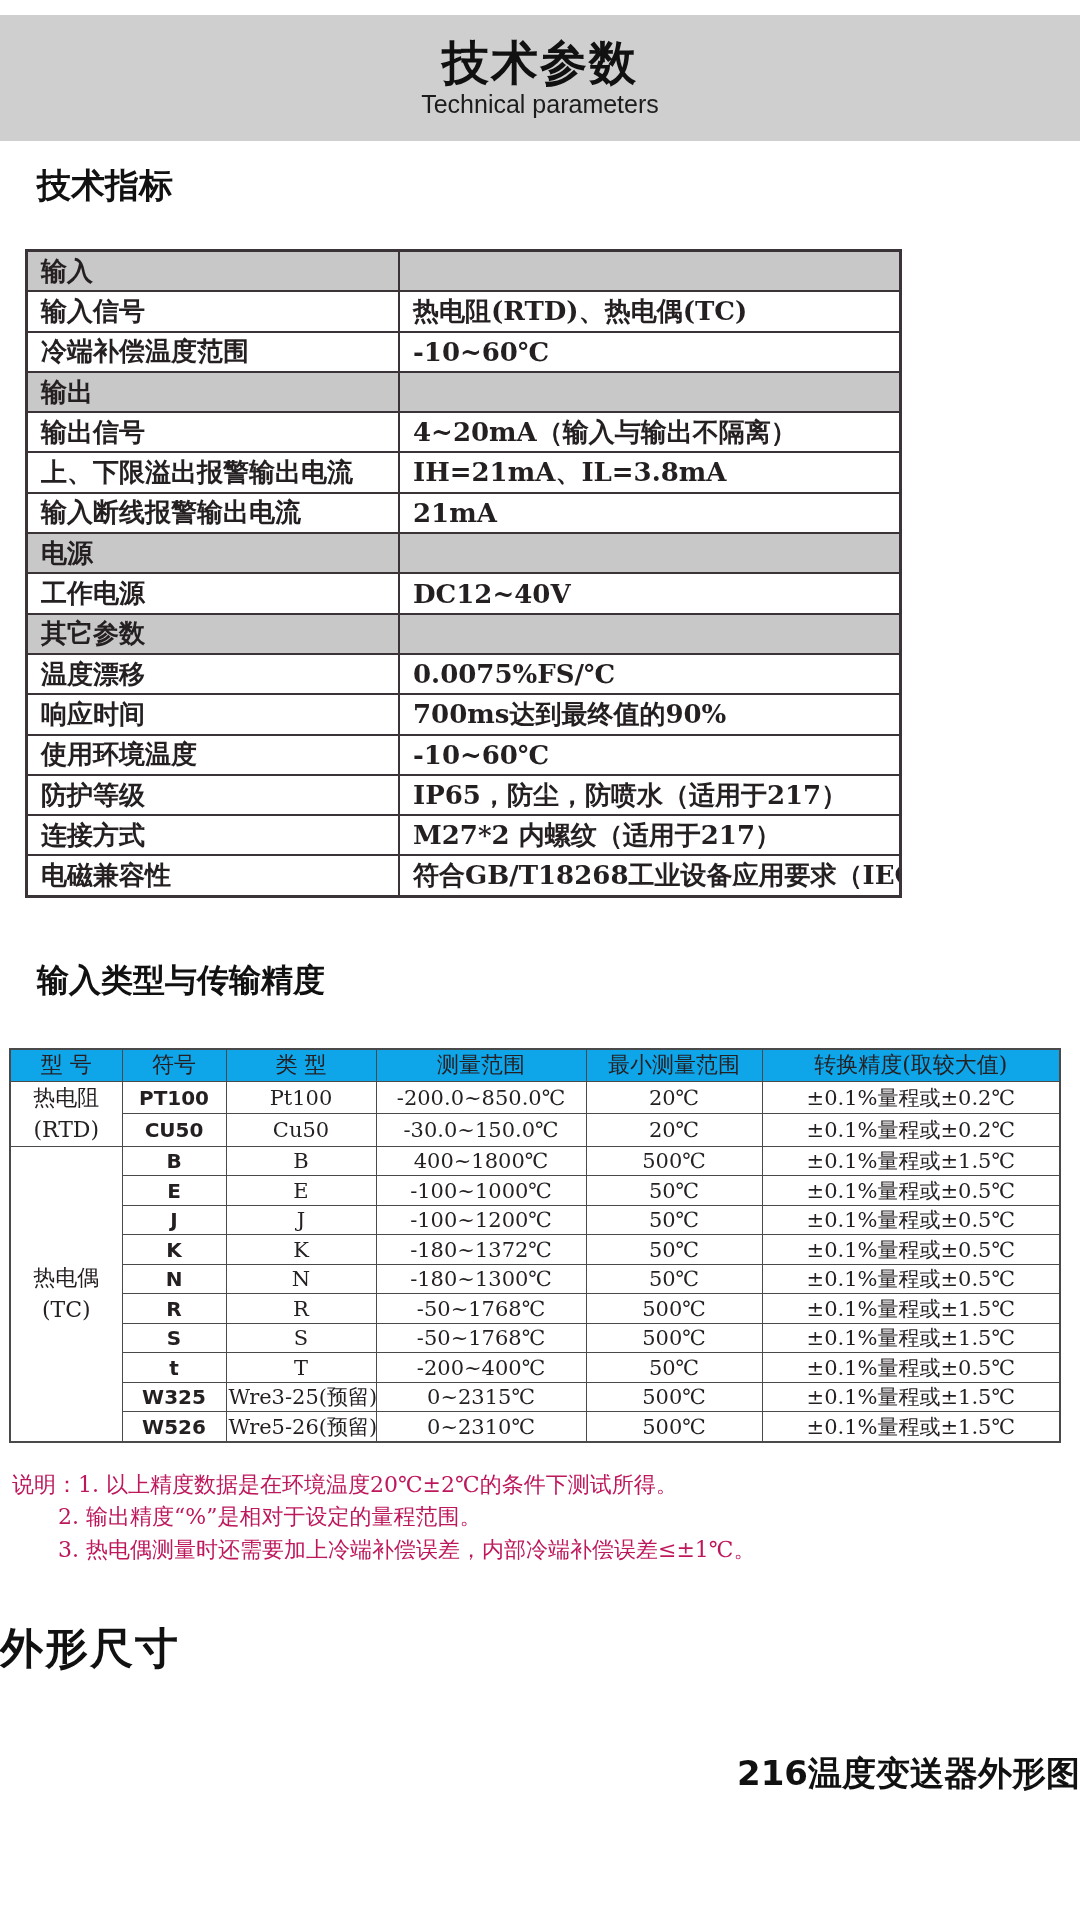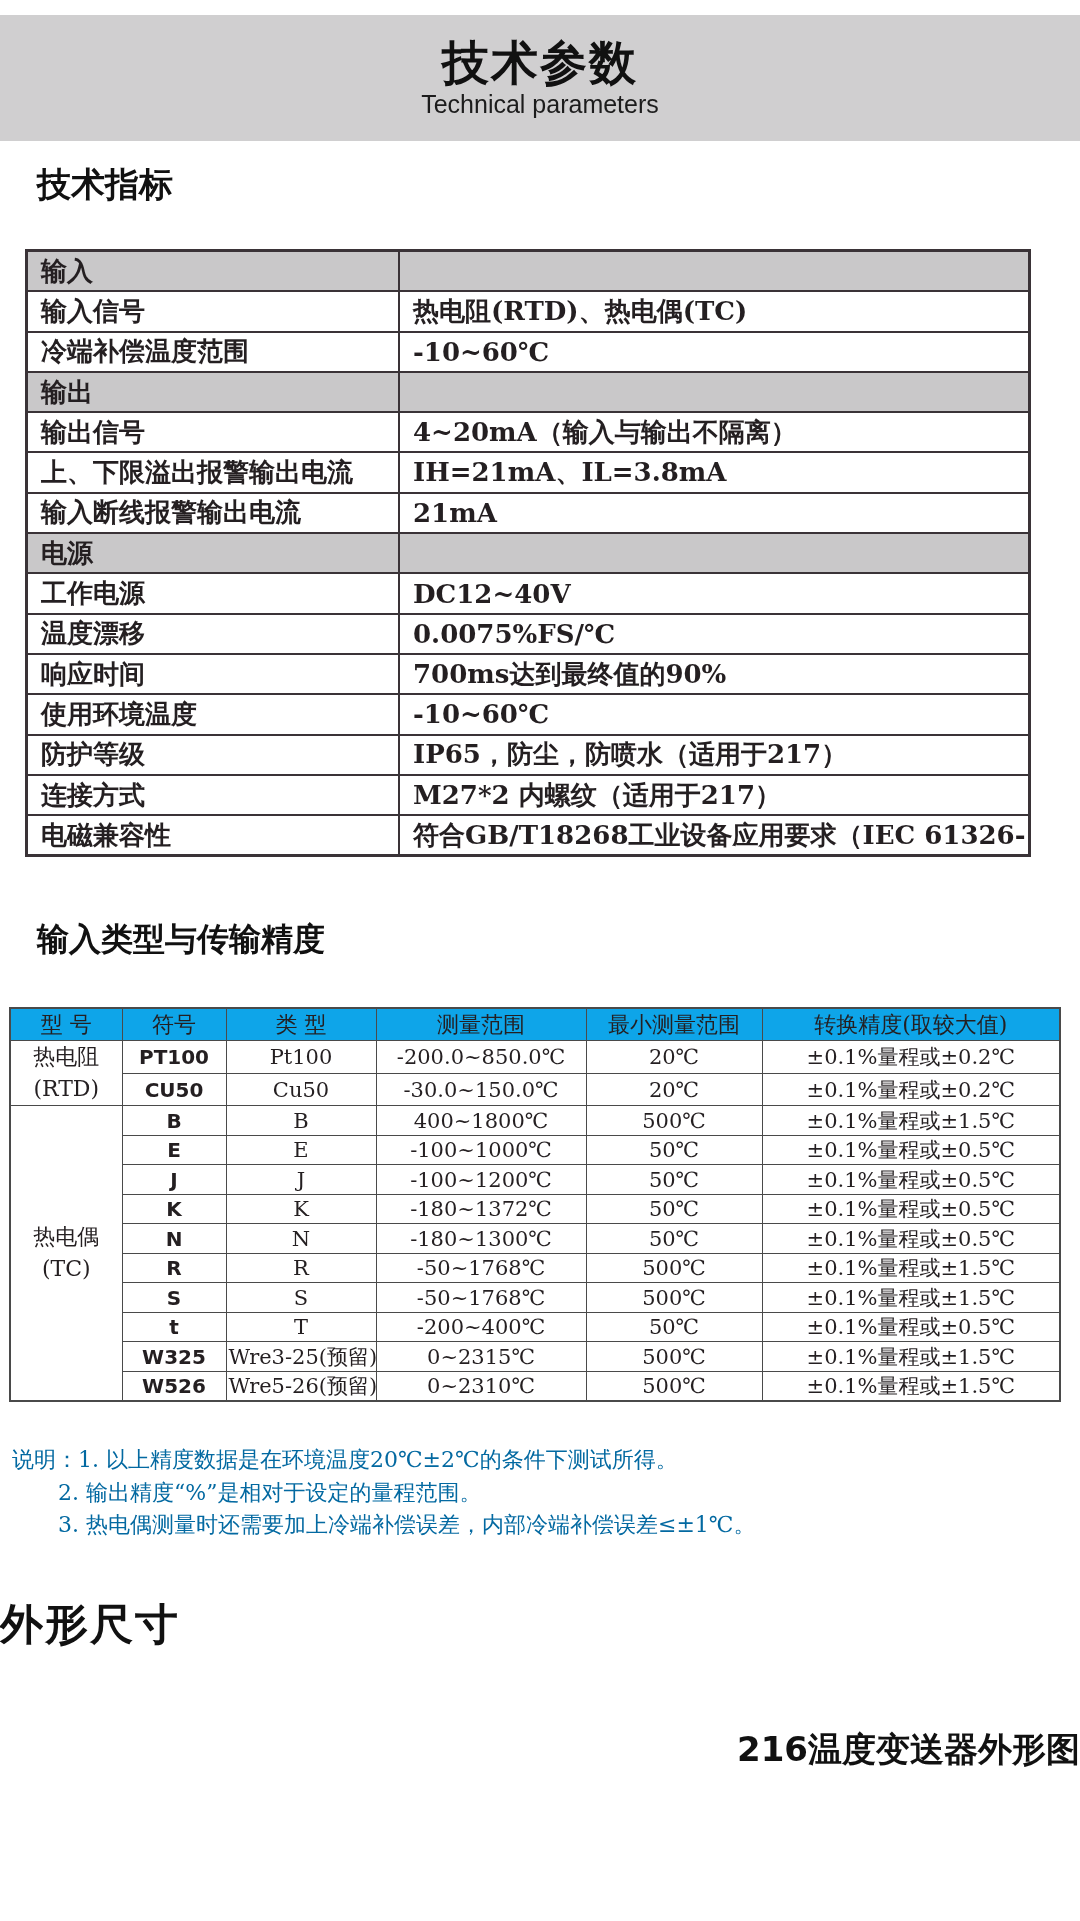--- a/index.html
+++ b/index.html
@@ -25,32 +25,32 @@
     line-height:52px;
     letter-spacing:2px;
   }
   .band-sub{
     font-family:"Liberation Sans","DejaVu Sans",sans-serif;
     font-size:25px;
     color:#1c1c1c;
     line-height:30px;
   }
   .h-left{
-    font-family:Liberation Serif, serif;
+    font-family:Liberation Sans, sans-serif;
     font-weight:bold;
     font-size:34px;
     color:#111;
     margin:22px 0 0 37px;
     line-height:44px;
   }
   
   table.spec{
     border-collapse:collapse;
     margin:42px 0 0 25px;
-    width:1006px;
+    width:877px;
     table-layout:fixed;
     border:3px solid #3a3337;
     padding-left:12px;
   }
   table.spec td{
     border:2px solid #3a3337;
     height:38.3px;
     font-weight:bold;
     font-size:26px;
     padding:0 10px 0 13px;
@@ -93,24 +93,24 @@
     font-family:"DejaVu Sans","Liberation Sans",sans-serif;
     font-weight:bold;
     font-size:20px;
   }
   table.acc td.grp{
     font-size:22px;
     line-height:32px;
   }
   
   .notes{
-    margin:42px 0 0 12px;
+    margin:26px 0 0 12px;
     font-size:22px;
     line-height:32.5px;
-    color:#0369a1;
+    color:#be185d;
   }
   .notes .n-line{white-space:nowrap;}
   .notes .n-indent{padding-left:46px;}
   
   .h-center{
     font-family:"DejaVu Sans","Liberation Sans",sans-serif;
     font-weight:bold;
     font-size:43px;
     color:#111;
     text-align:left;
@@ -168,20 +168,24 @@
         <td class="k">输入断线报警输出电流</td>
         <td>21mA</td>
       </tr>
     <tr class="section">
         <td class="k">电源</td>
         <td></td>
       </tr>
     <tr>
         <td class="k">工作电源</td>
         <td>DC12~40V</td>
+      </tr>
+    <tr class="section">
+        <td class="k">其它参数</td>
+        <td></td>
       </tr>
     <tr>
         <td class="k">温度漂移</td>
         <td>0.0075%FS/℃</td>
       </tr>
     <tr>
         <td class="k">响应时间</td>
         <td>700ms达到最终值的90%</td>
       </tr>
     <tr>

